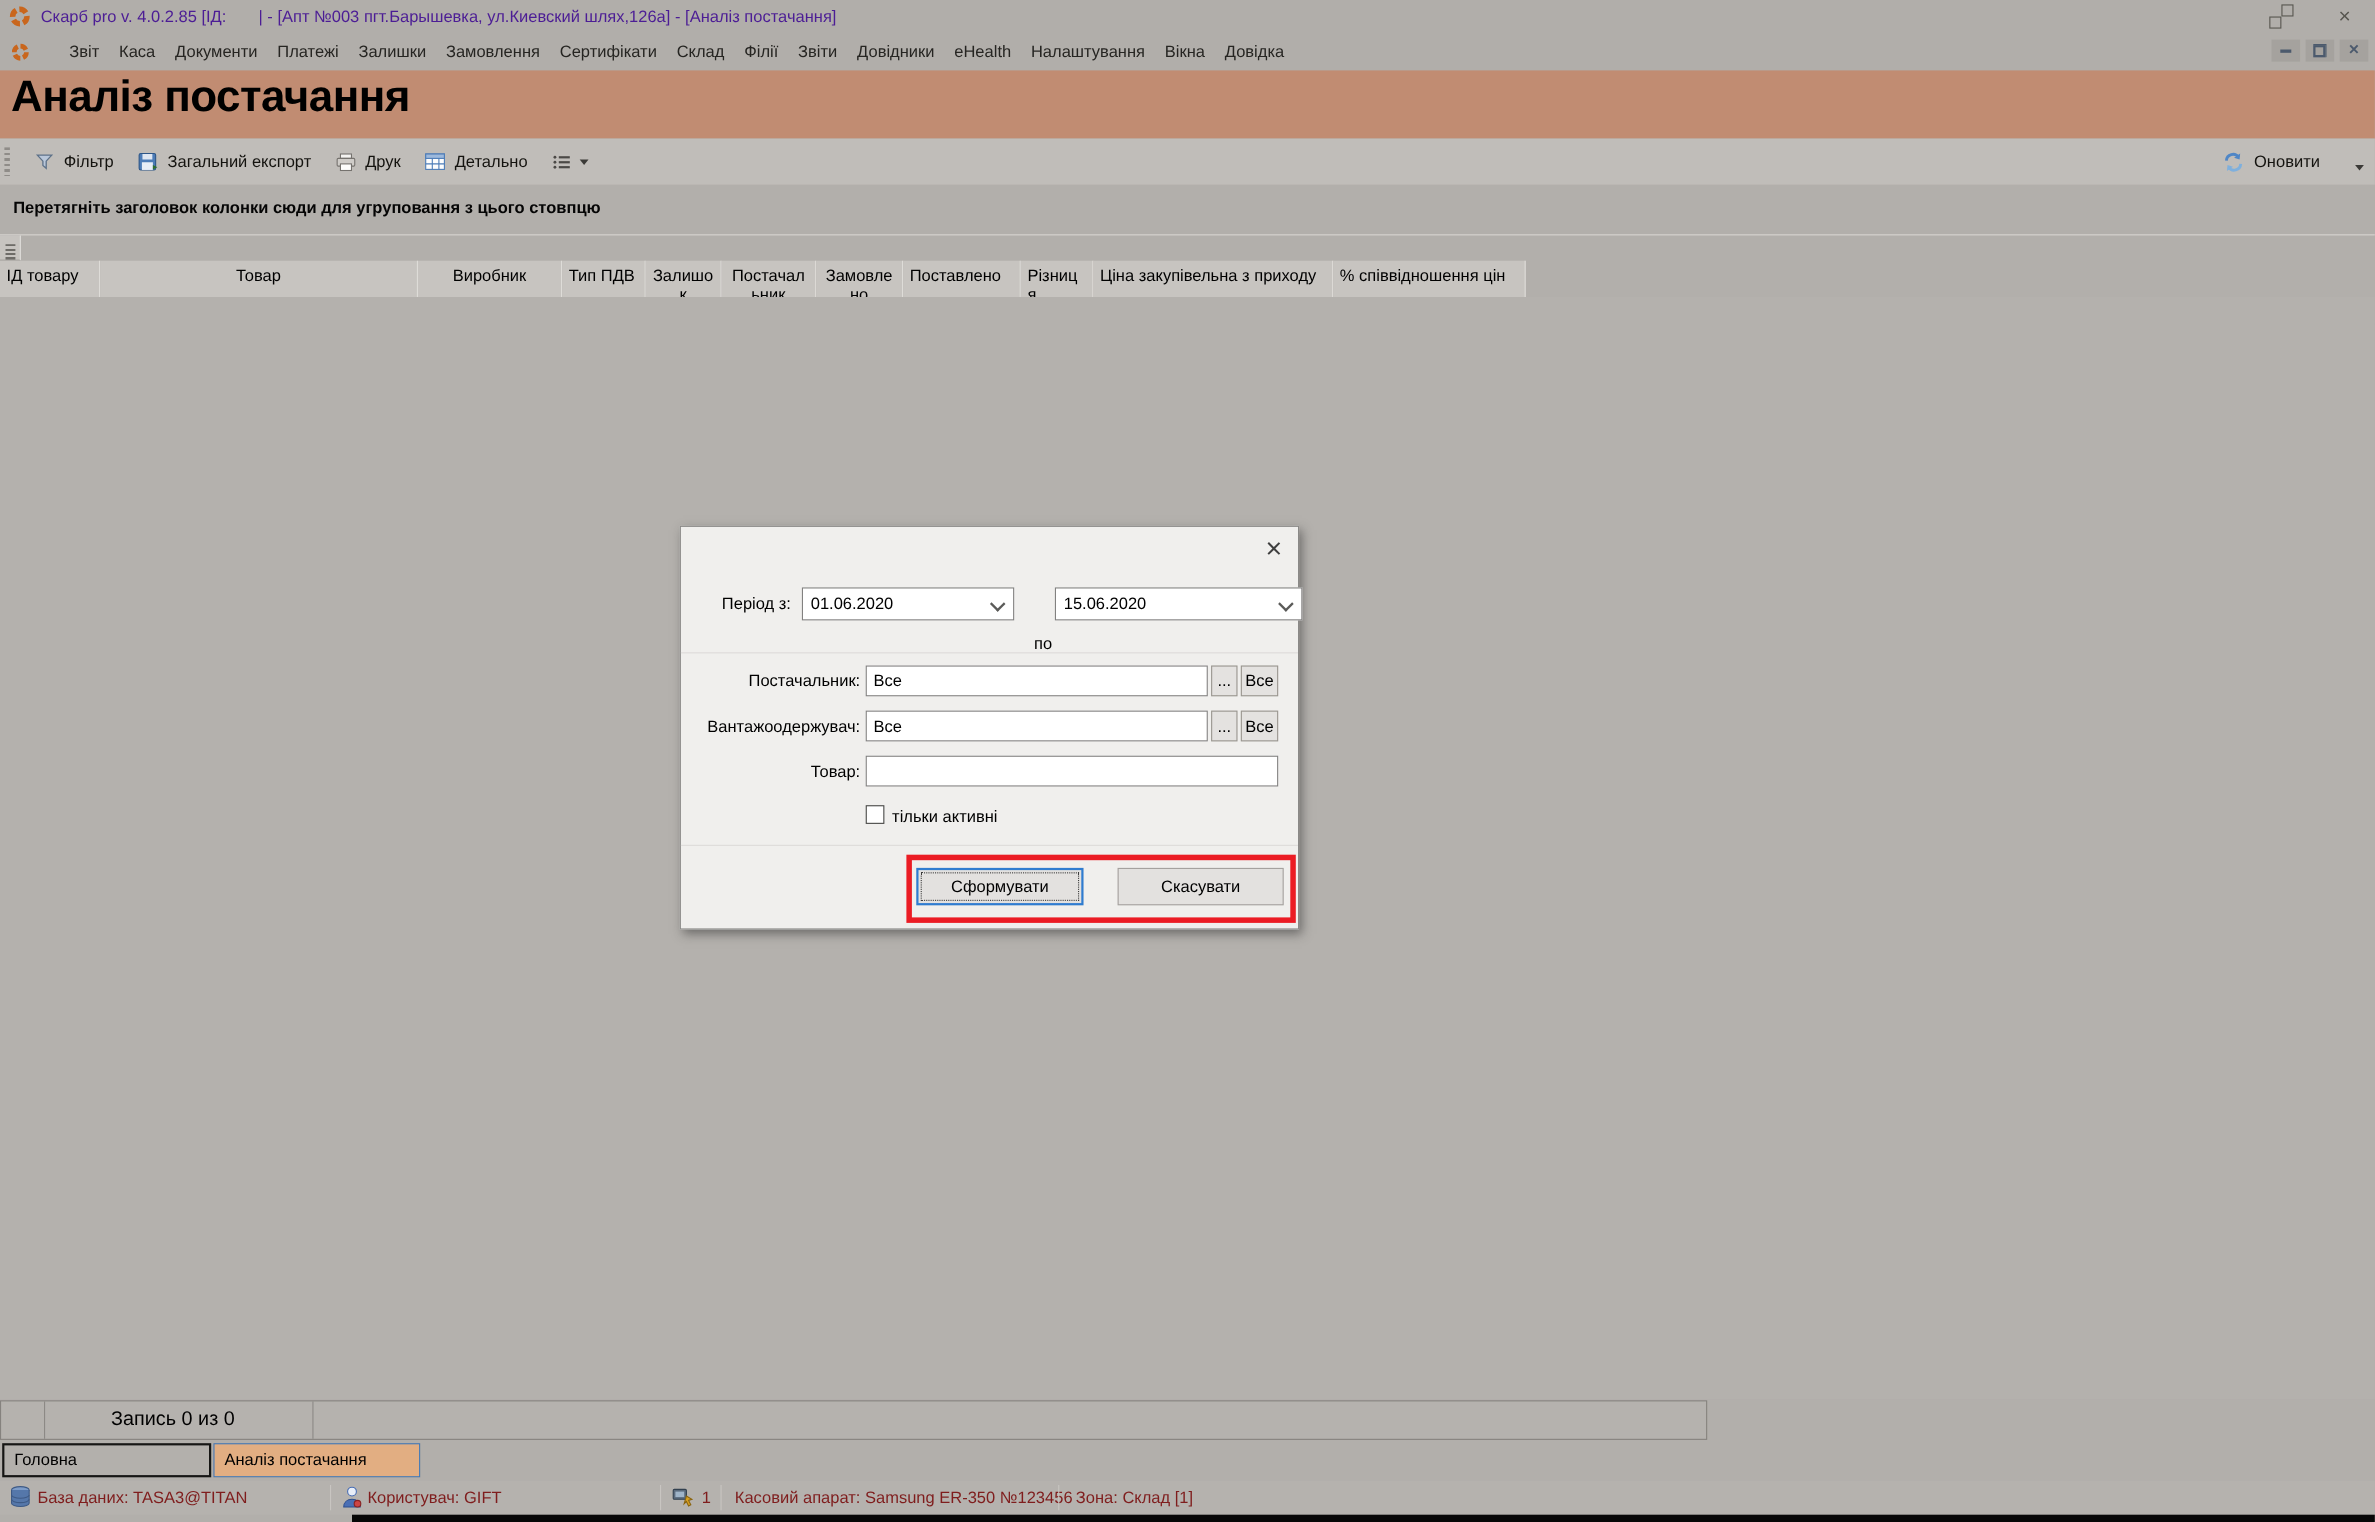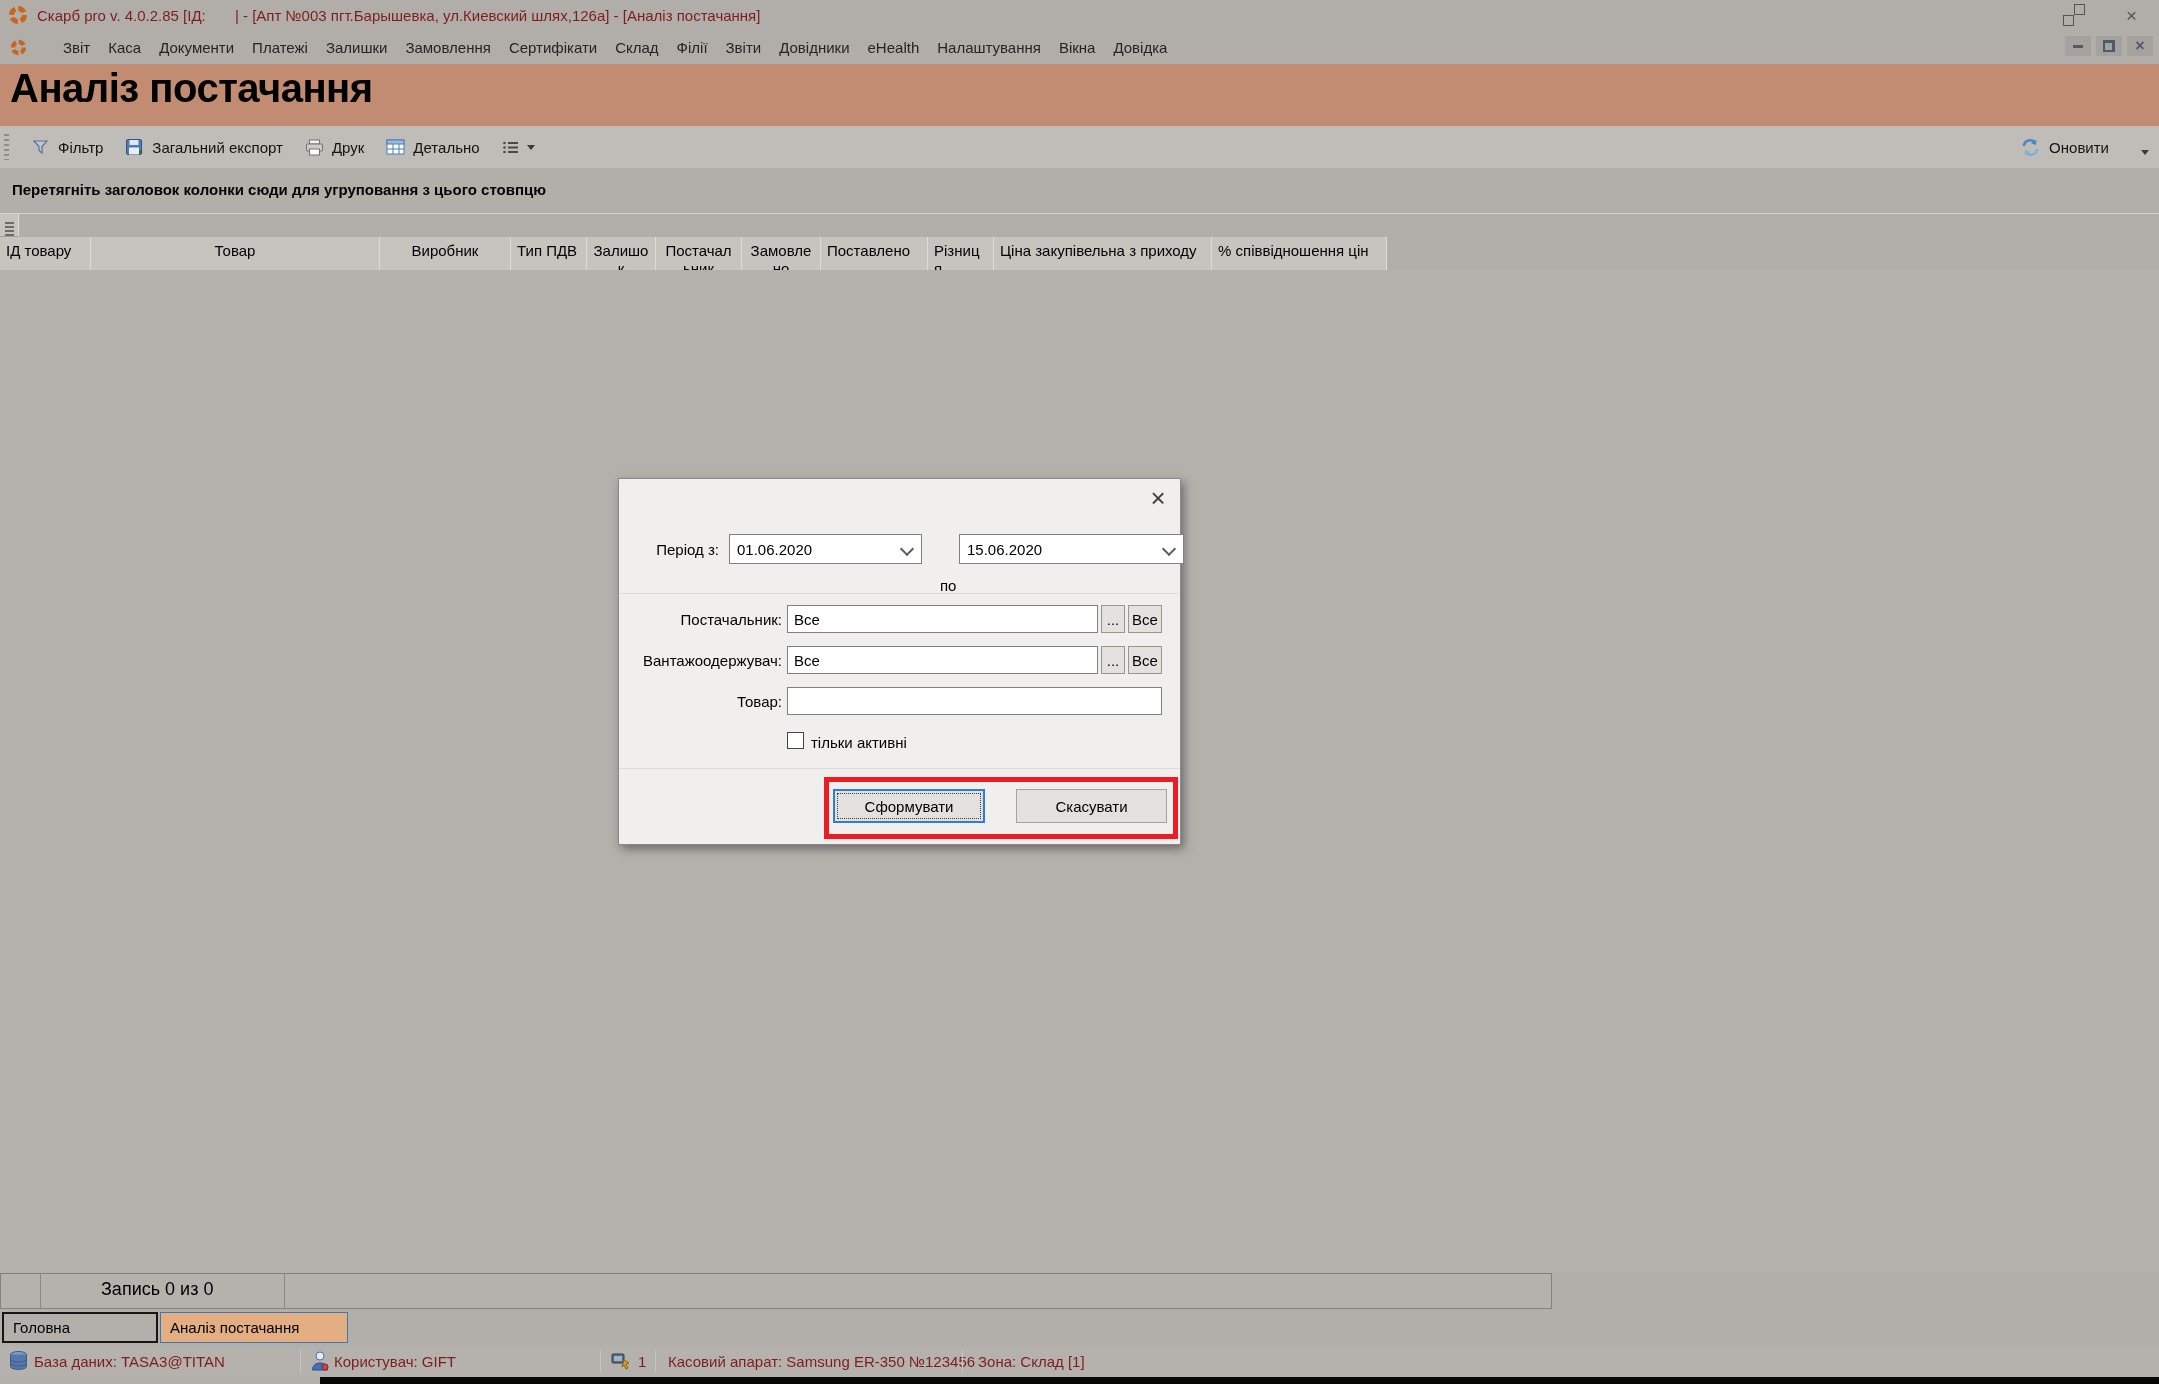--- a/index.html
+++ b/index.html
@@ -5,21 +5,21 @@
   html,body{margin:0;padding:0;}
   body{
     width:2159px;height:1384px;position:relative;overflow:hidden;
     background:#b2afab;font-family:"Liberation Sans",sans-serif;color:#000;
   }
   .abs{position:absolute;}
 
   
   .titlebar{left:0;top:0;width:2159px;height:30px;background:#b1aeaa;display:flex;align-items:center;}
   .app-icon{width:20px;height:20px;margin:0 9px 0 8px;flex:0 0 auto;}
-  .title-text{font-size:15px;color:#7f1d1d;white-space:pre;}
+  .title-text{font-size:15px;color:#4c1d95;white-space:pre;}
   .win-controls{position:absolute;right:22px;top:0;height:30px;display:flex;align-items:center;gap:52px;}
   .glyph-min{width:15px;height:2px;background:#57554f;}
   .glyph-restore{width:14px;height:14px;position:relative;}
   .glyph-restore::before{content:"";position:absolute;right:0;top:0;width:9px;height:9px;border:1px solid #57554f;}
   .glyph-restore::after{content:"";position:absolute;left:0;bottom:0;width:9px;height:9px;border:1px solid #57554f;background:#b1aeaa;}
   .glyph-close-top{font-size:19px;color:#57554f;line-height:1;}
 
   
   .menubar{left:0;top:30px;width:2159px;height:34px;background:#b1aeaa;display:flex;align-items:center;}
   .menu-items{display:flex;align-items:center;margin-left:18px;}
@@ -390,21 +390,21 @@
 <div class="abs recordbar">
   <div class="rec-panel">
     <span class="rec-div" style="left:39px;"></span>
     <span class="rec-div" style="left:283px;"></span>
     <span class="rec-text">Запись 0 из 0</span>
   </div>
 </div>
 
 <div class="abs tabsrow">
 
-    <div class="tab" style="width: 156px;">Головна</div>
+    <div class="tab" style="width: 190px;">Головна</div>
 
     <div class="tab active" style="width: 188px;">Аналіз постачання</div>
   </div>
 
 <div class="abs statusbar">
   <span class="sicon" style="left:8px;">
     <svg width="21" height="22" viewBox="0 0 21 22">
       <ellipse cx="10.5" cy="4.5" rx="8" ry="3" fill="#7d9cc8" stroke="#3e5a85"></ellipse>
       <path d="M2.5 4.5v12c0 1.7 3.6 3 8 3s8-1.3 8-3v-12" fill="#5577aa" stroke="#3e5a85"></path>
       <path d="M2.5 9c0 1.7 3.6 3 8 3s8-1.3 8-3M2.5 13c0 1.7 3.6 3 8 3s8-1.3 8-3" fill="none" stroke="#3e5a85"></path>

